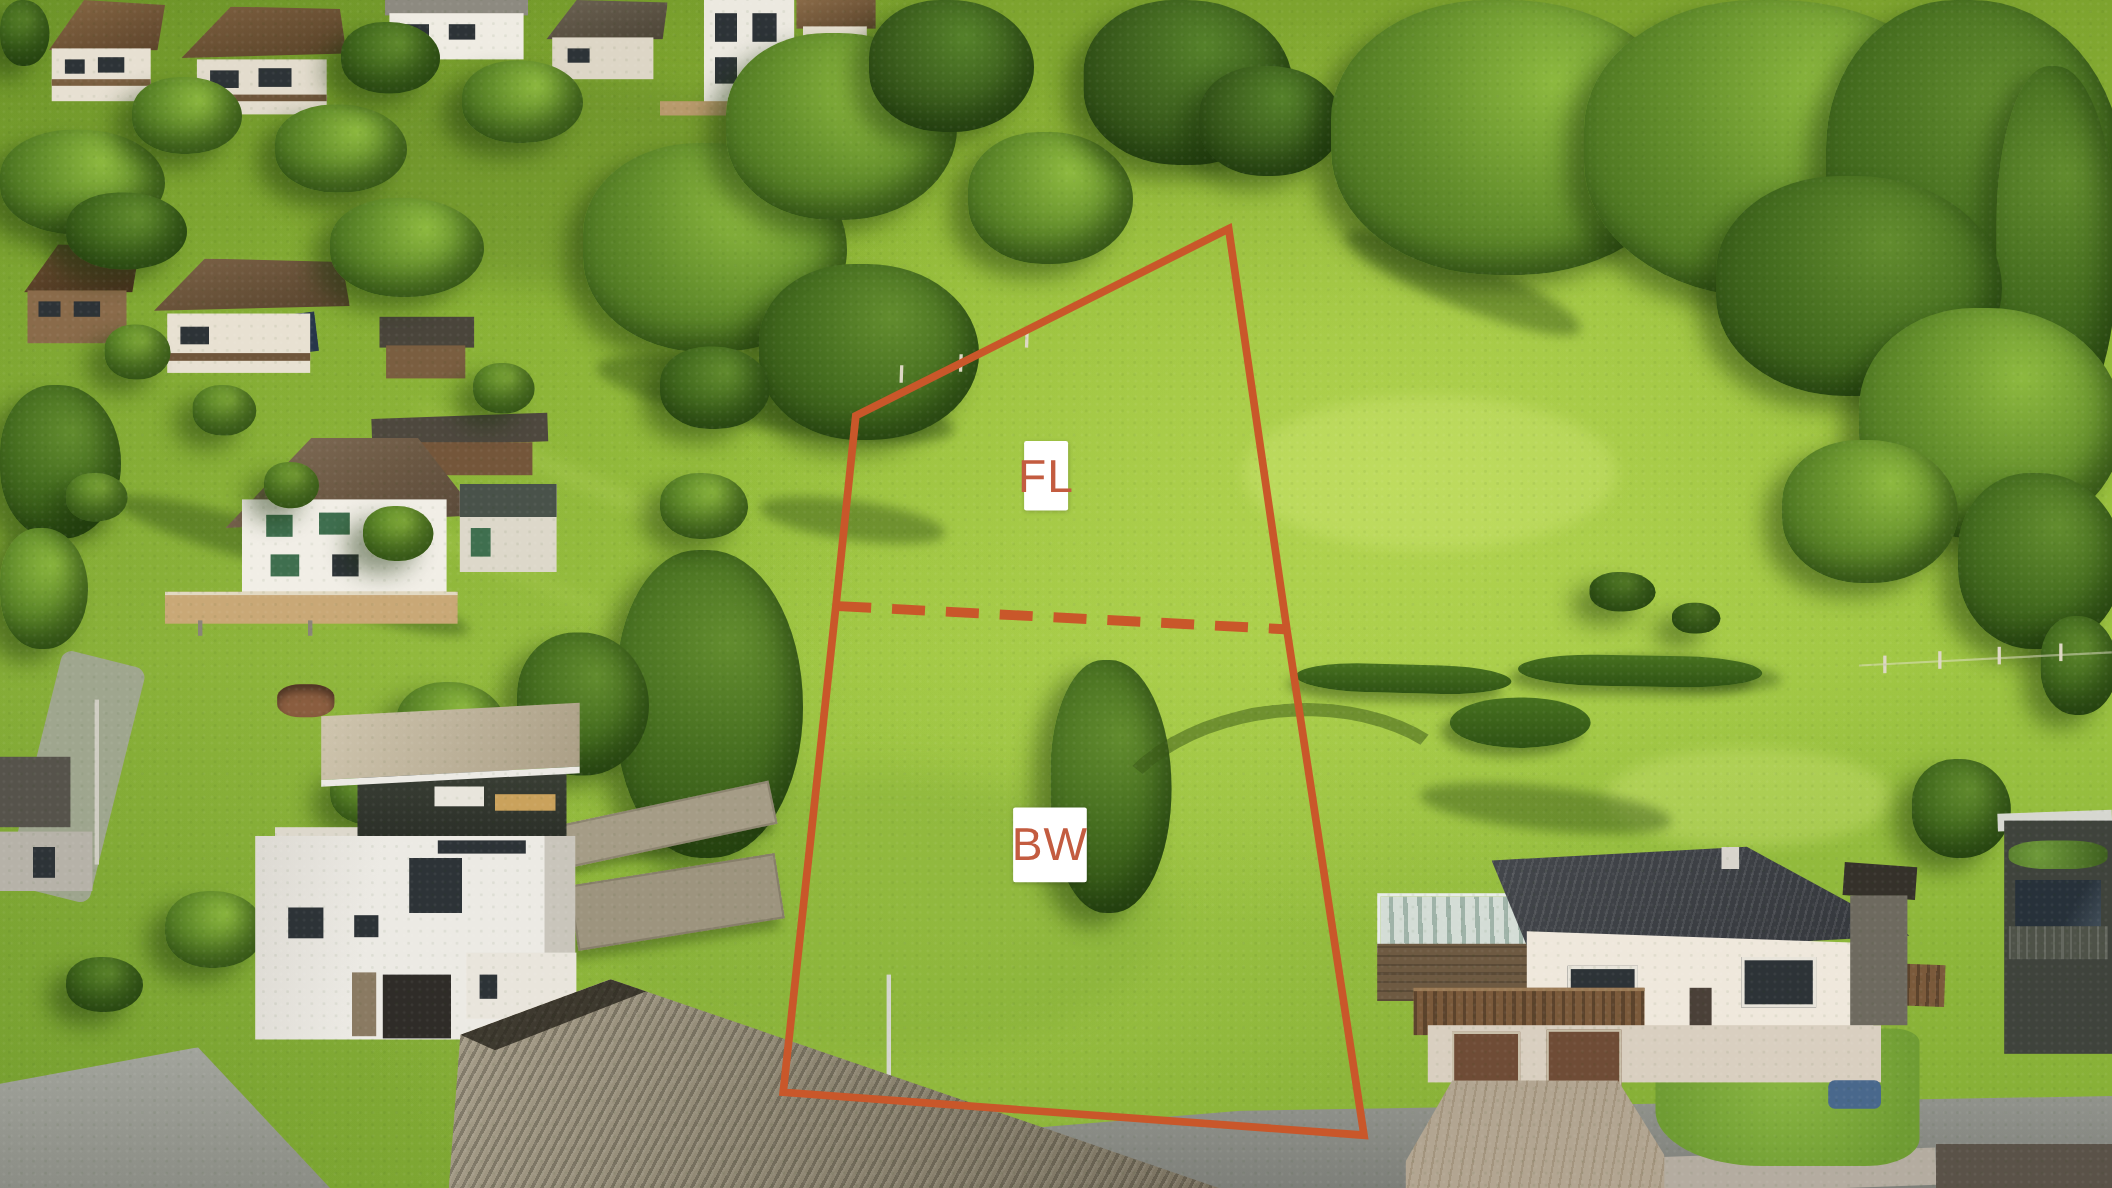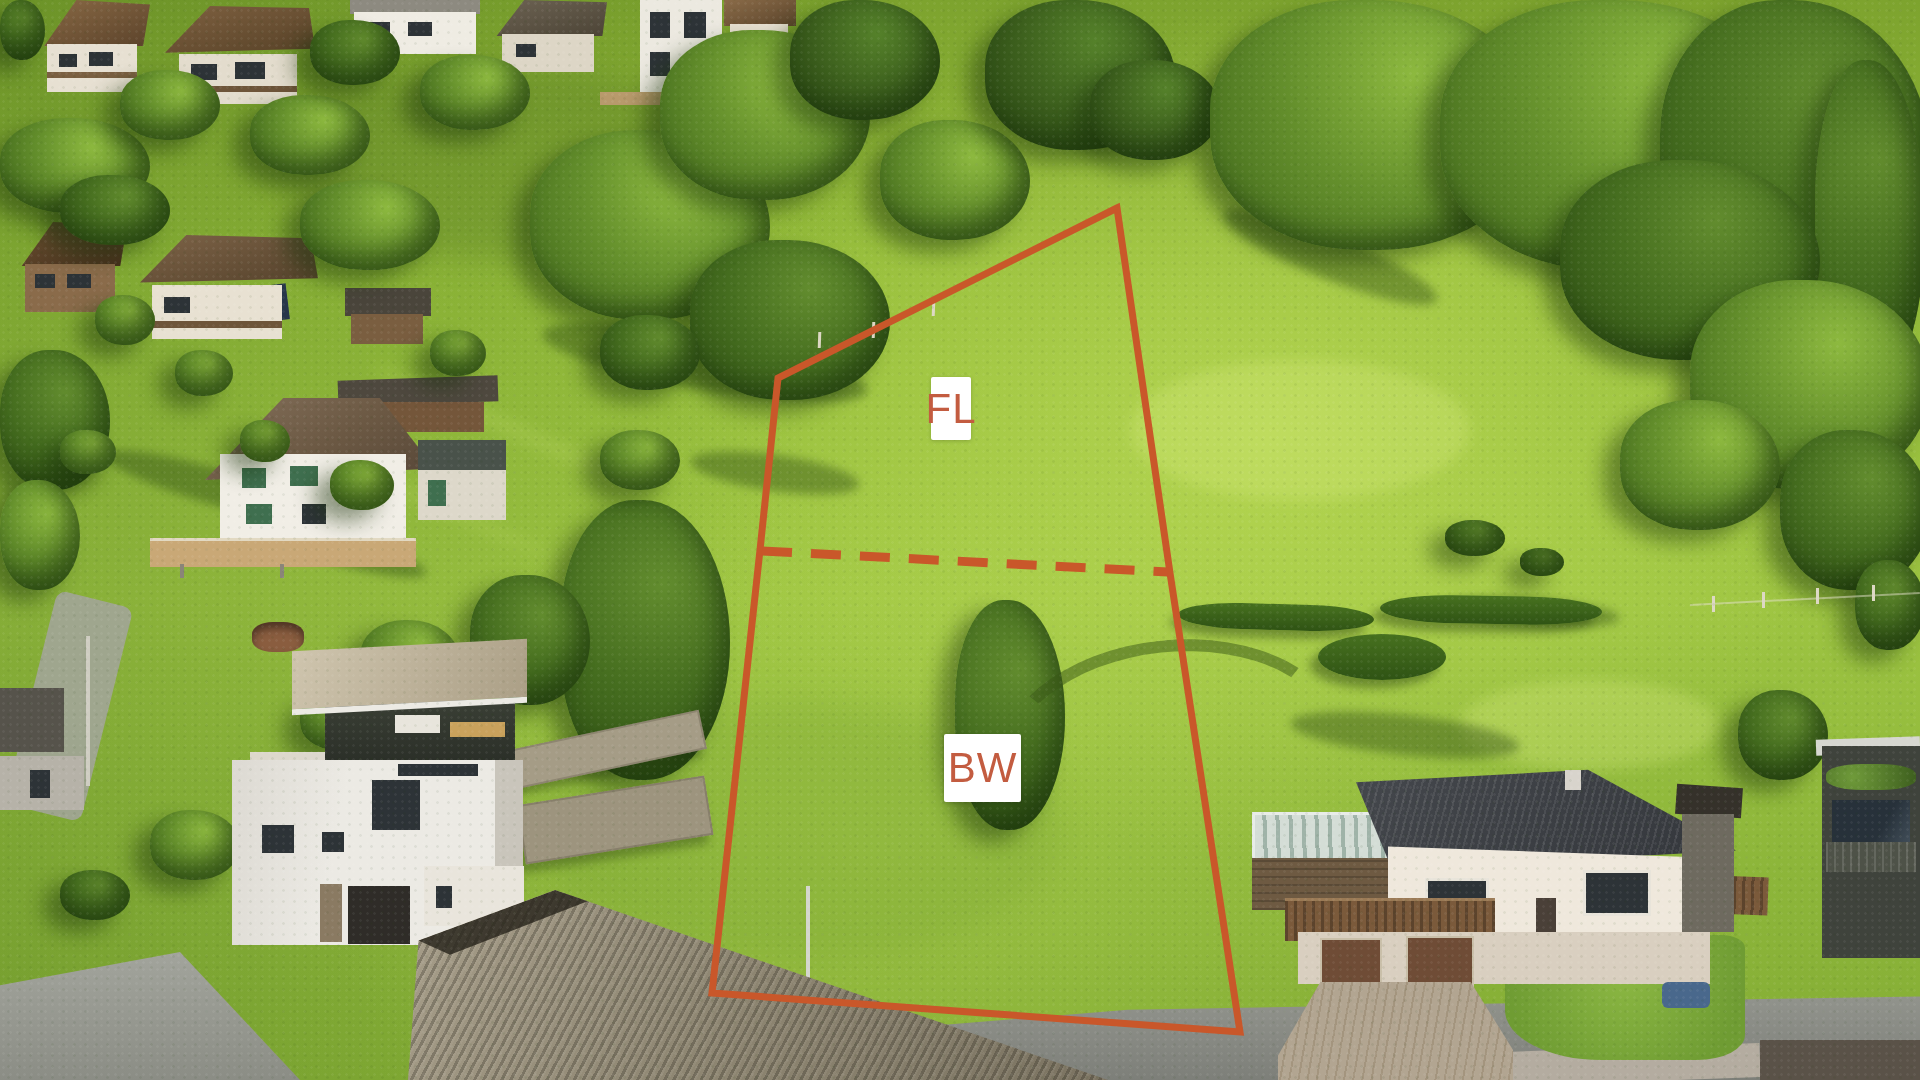--- a/index.html
+++ b/index.html
@@ -260,16 +260,16 @@
   </div>
   <div class="a" style="left:1662px;top:982px;width:48px;height:26px;background:#49688c;border-radius:6px"></div>
 
   <div class="grain"></div>
 
   <svg class="bnd" width="1920" height="1080" viewBox="0 0 1920 1080">
     <polygon fill="none" stroke-width="7" stroke-linejoin="miter" points="1117,208 778,378 760,550 712,993 1240,1032 1170,573" stroke="#c9572a"></polygon>
     <path fill="none" stroke-width="9" stroke-dasharray="30 19" d="M 762 551 L 1168 572" stroke="#c9572a"></path>
   </svg>
 
-  <div class="parcel-label" style="left:931px;top:377px;width:40px;height:63px">FL</div>
-  <div class="parcel-label" style="left:944px;top:734px;width:77px;height:68px">BW</div>
+  <div class="parcel-label" style="left:931px;top:401px;width:40px;height:63px">FL</div>
+  <div class="parcel-label" style="left:921px;top:734px;width:67px;height:68px">BW</div>
 
 </div>
 
 </body></html>

